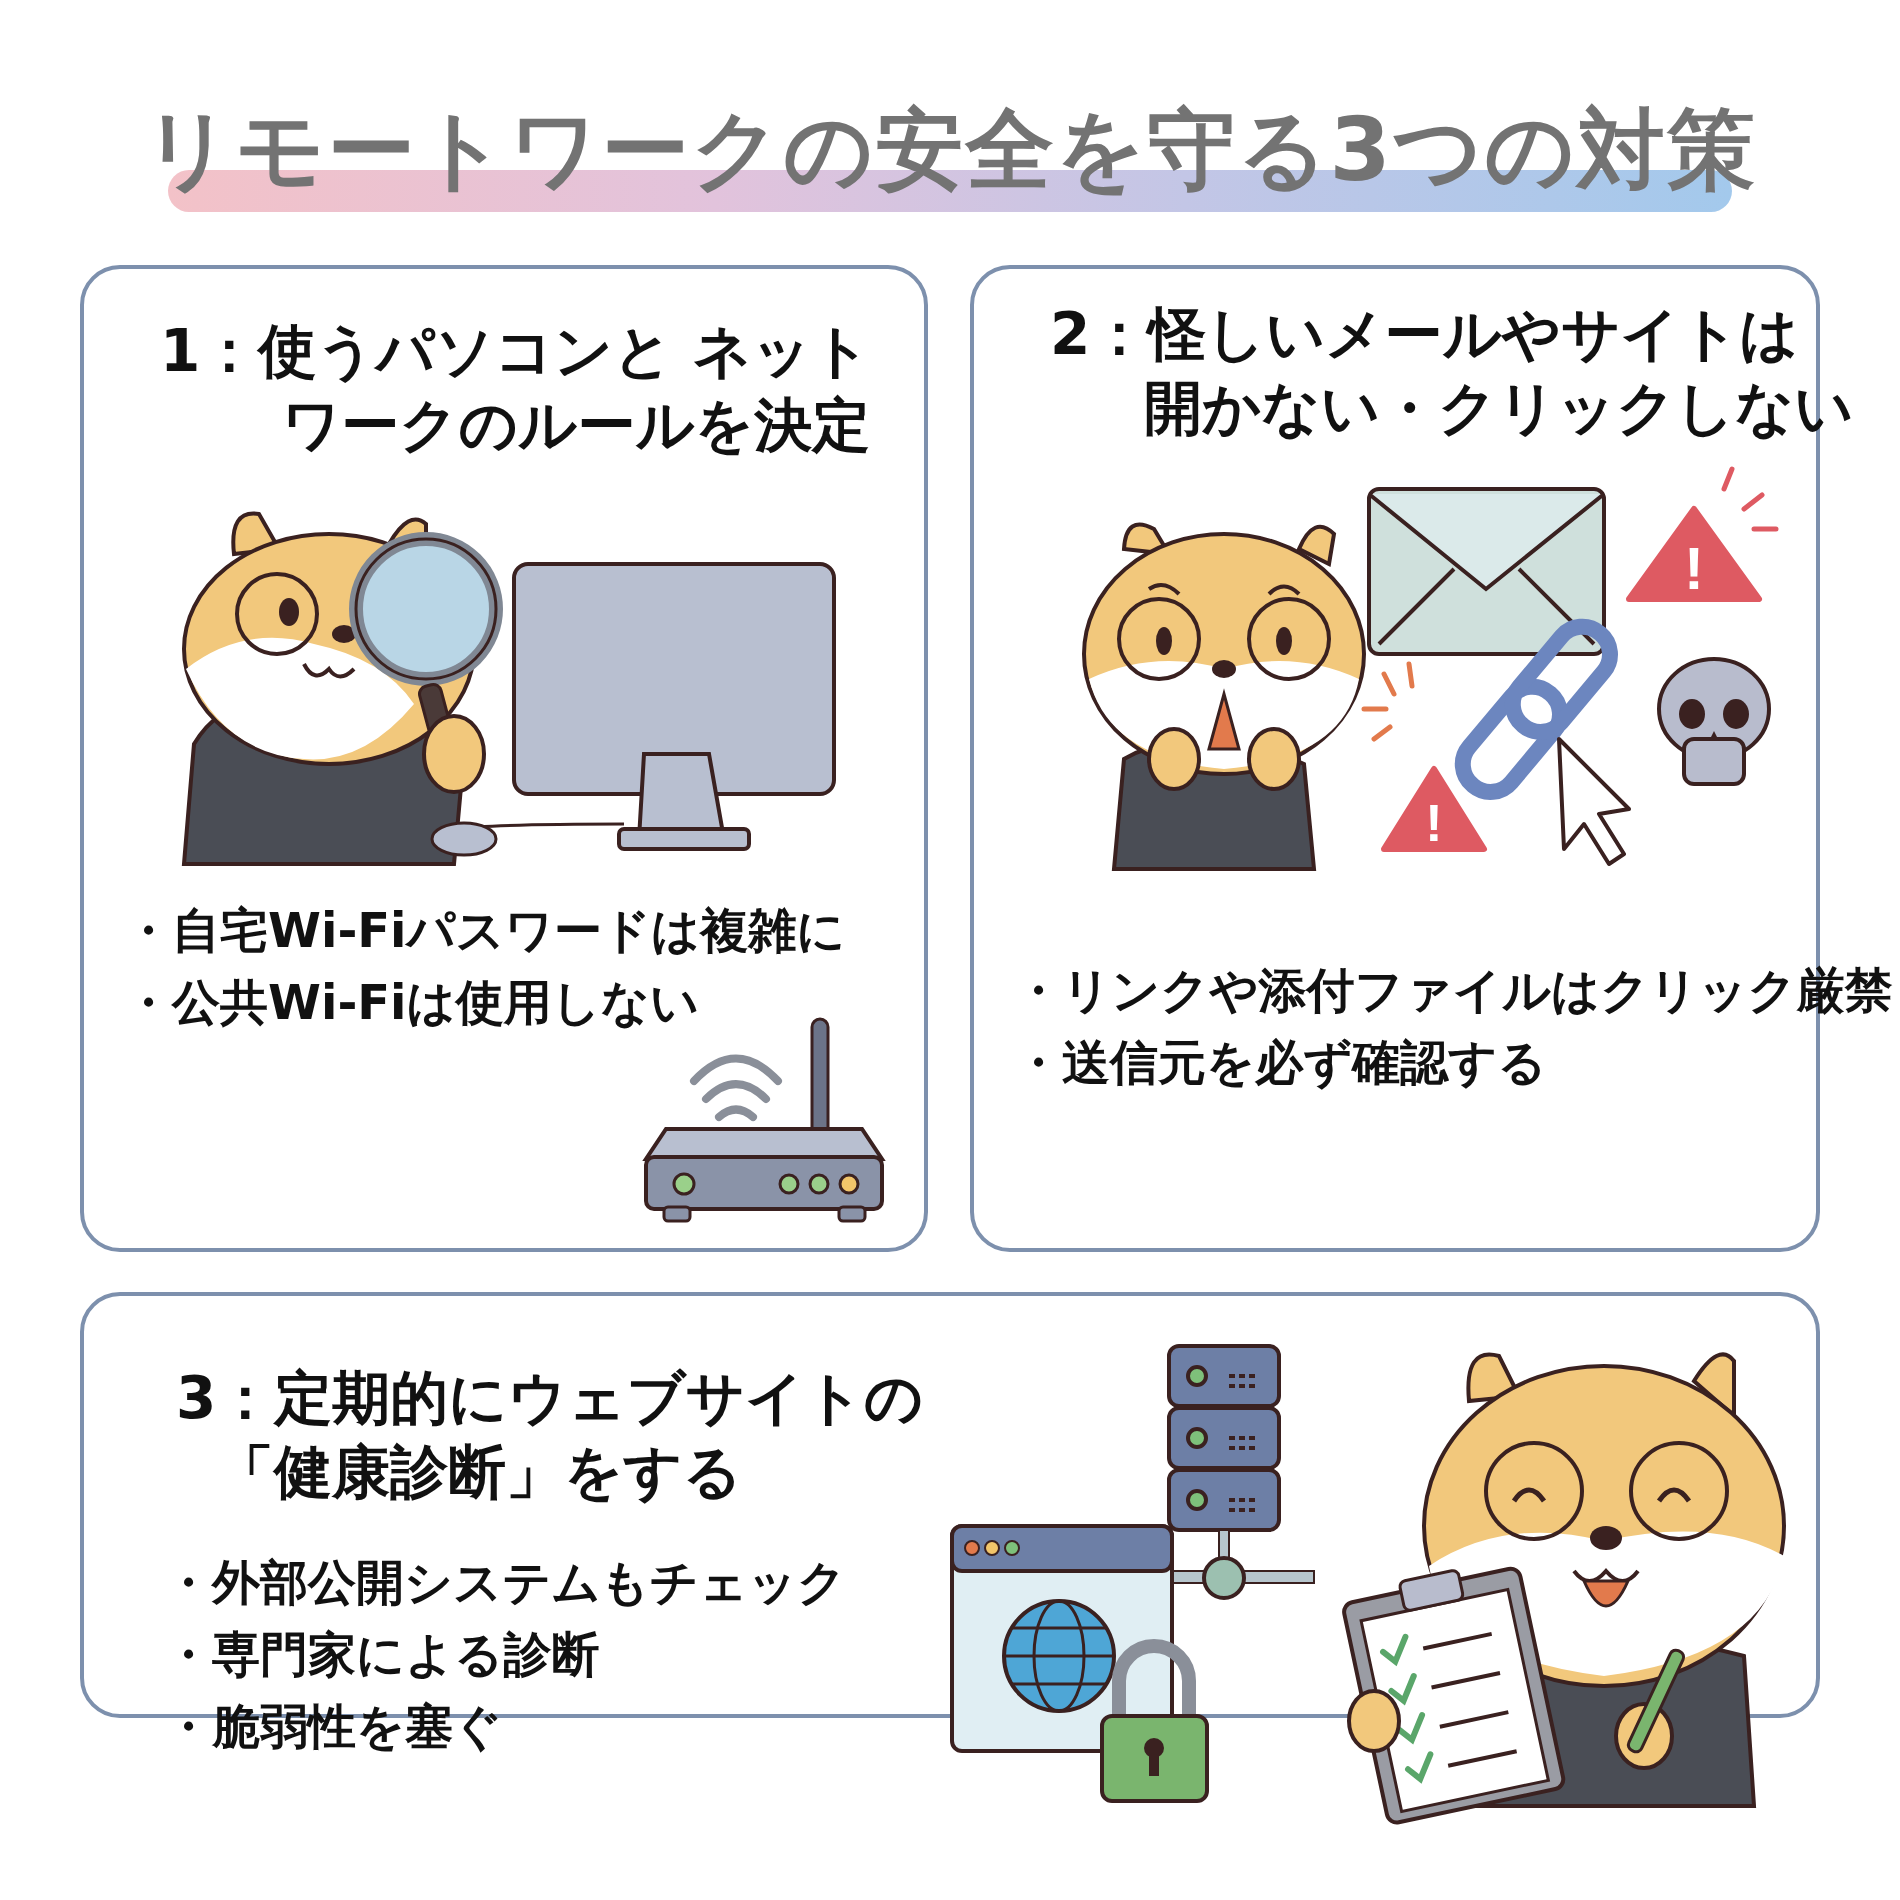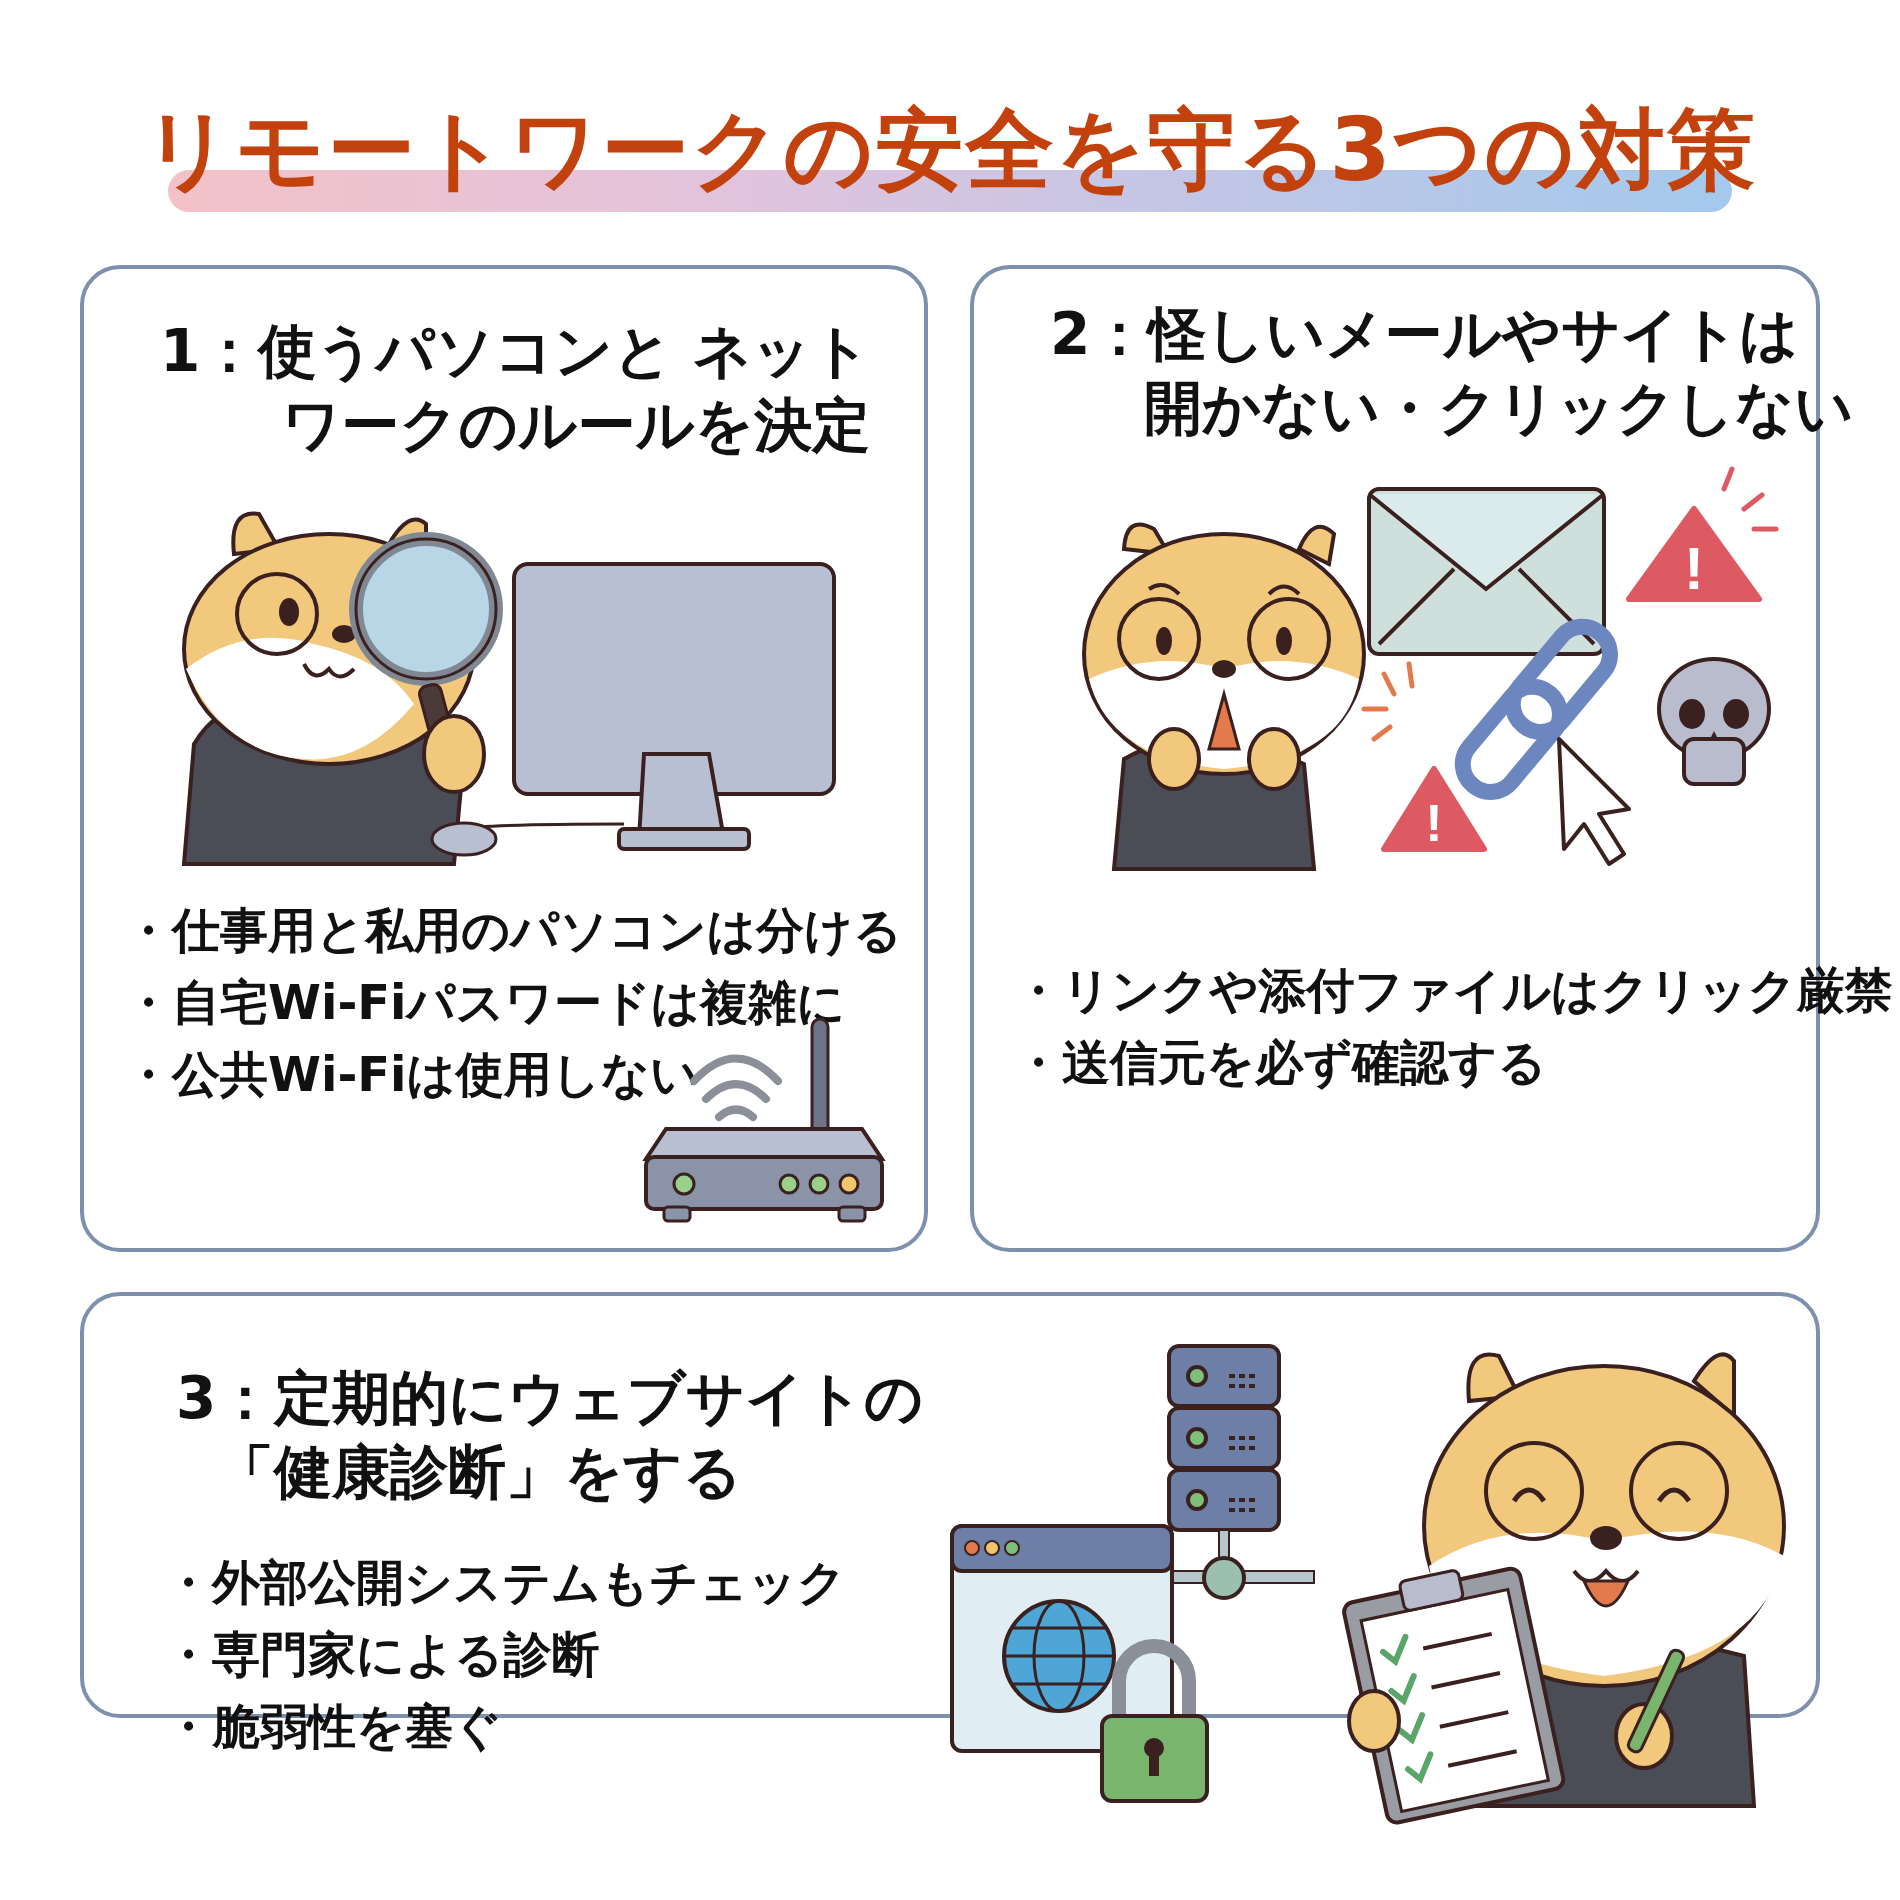--- a/index.html
+++ b/index.html
@@ -2,21 +2,21 @@
 <html><head>
 <meta charset="utf-8">
 <style>
   html,body{margin:0;padding:0;background:#ffffff;}
   body{width:1900px;height:1900px;position:relative;overflow:hidden;
        font-family:"DejaVu Sans","Liberation Sans",sans-serif;color:#111;}
   .title-wrap{position:absolute;left:0;top:90px;width:1900px;height:140px;}
   .title-bar{position:absolute;left:168px;top:80px;width:1564px;height:42px;border-radius:21px;
        background:linear-gradient(90deg,#f3c2c8 0%,#e2c3dc 35%,#c3c6e6 65%,#a3c9ec 100%);}
   .title{position:absolute;left:0;top:0;width:1900px;text-align:center;font-size:88px;font-weight:bold;
-       letter-spacing:2px;line-height:120px;color:#c2410c;}
+       letter-spacing:2px;line-height:120px;color:#737373;}
   .card{position:absolute;background:#fff;border:4px solid #7d90ad;border-radius:40px;box-sizing:border-box;}
   #card1{left:80px;top:265px;width:848px;height:987px;}
   #card2{left:970px;top:265px;width:850px;height:987px;}
   #card3{left:80px;top:1292px;width:1740px;height:426px;}
   .ctitle{position:absolute;font-size:58px;font-weight:bold;line-height:74px;white-space:nowrap;margin-left:34px;}
   .ctitle .l2{display:block;}
   .bullets{position:absolute;margin:0;padding:0;list-style:none;font-size:48px;font-weight:bold;line-height:72px;white-space:nowrap;}
   .bullets li::before{content:"・";}
   svg{position:absolute;overflow:visible;}
 </style>
@@ -56,21 +56,20 @@
 
     <rect x="350" y="70" width="320" height="230" rx="14" fill="#b8bfd0" stroke="#3a2120" stroke-width="4"></rect>
     <path d="M480 260 L545 260 L560 345 L475 345 Z" fill="#b8bfd0" stroke="#3a2120" stroke-width="4"></path>
     <rect x="455" y="335" width="130" height="20" rx="5" fill="#b8bfd0" stroke="#3a2120" stroke-width="4"></rect>
 
     <path d="M290 335 q40 -5 170 -5" fill="none" stroke="#3a2120" stroke-width="3"></path>
     <ellipse cx="300" cy="345" rx="32" ry="16" fill="#b8bfd0" stroke="#3a2120" stroke-width="3"></ellipse>
   </svg>
 
   <ul class="bullets" style="left:40px;top:625px;">
-    <li>仕事用と私用のパソコンは分ける</li>
     <li>自宅Wi-Fiパスワードは複雑に</li>
     <li>公共Wi-Fiは使用しない</li>
   </ul>
 
   <svg style="left:560px;top:750px;" width="260" height="210" viewBox="0 0 260 210">
     <path d="M62 80 q30 -30 60 0" fill="none" stroke="#8a8f99" stroke-width="8" stroke-linecap="round"></path>
     <path d="M50 62 q42 -45 84 0" fill="none" stroke="#8a8f99" stroke-width="8" stroke-linecap="round"></path>
     <path d="M75 98 q17 -15 34 0" fill="none" stroke="#8a8f99" stroke-width="8" stroke-linecap="round"></path>
     <rect x="168" y="0" width="16" height="120" rx="8" fill="#6c7488" stroke="#3a2120" stroke-width="3"></rect>
     <path d="M22 110 L218 110 L238 140 L2 140 Z" fill="#b8bfd0" stroke="#3a2120" stroke-width="4"></path>

